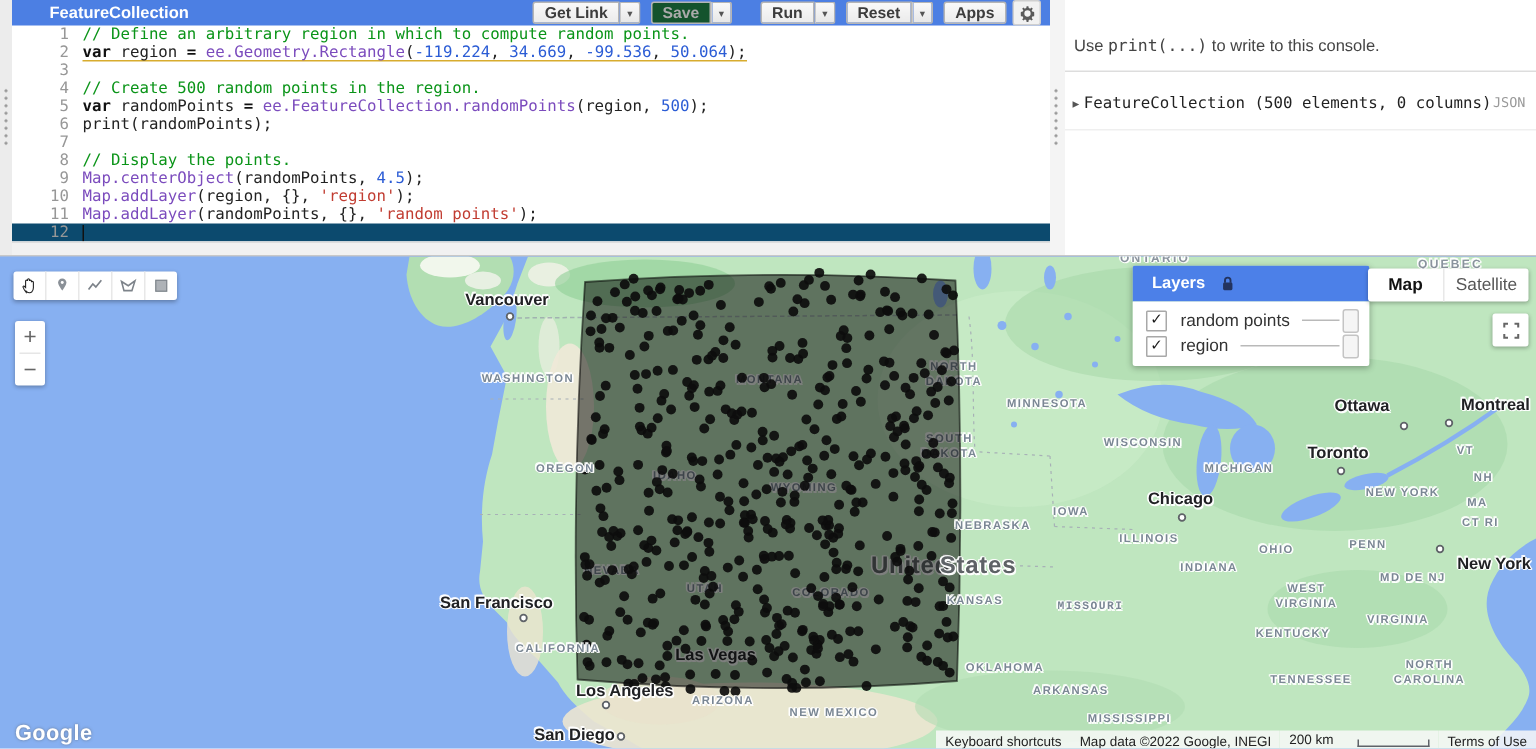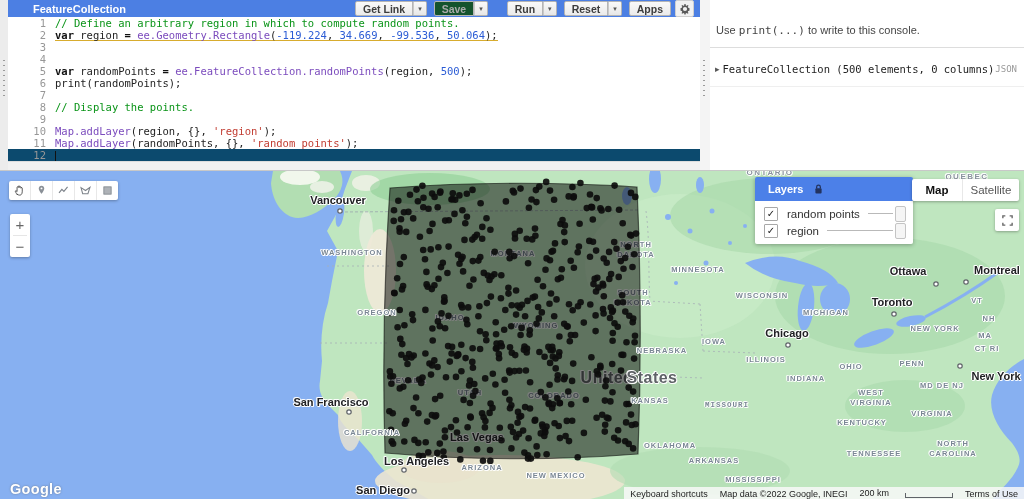--- a/index.html
+++ b/index.html
@@ -148,26 +148,26 @@
           <svg width="12" height="12" viewBox="0 0 16 16">
             <path fill-rule="evenodd" fill="#5a5a5a" d="M8 5.2A2.8 2.8 0 1 0 8 10.8 2.8 2.8 0 0 0 8 5.2Zm6 3.8-.1 1.4-1.7.3a4.6 4.6 0 0 1-.5 1.2l1 1.4-1 1-1.4-1a4.6 4.6 0 0 1-1.2.5l-.3 1.7H7.2l-.3-1.7a4.6 4.6 0 0 1-1.2-.5l-1.4 1-1-1 1-1.4a4.6 4.6 0 0 1-.5-1.2l-1.7-.3L2 8l.1-1.4 1.7-.3c.1-.4.3-.8.5-1.2l-1-1.4 1-1 1.4 1c.4-.2.8-.4 1.2-.5l.3-1.7h1.6l.3 1.7c.4.1.8.3 1.2.5l1.4-1 1 1-1 1.4c.2.4.4.8.5 1.2l1.7.3Z"></path>
           </svg>
         </span>
       </div>
       <div id="code">
           <div id="code-lines">
             <div class="cl"><span class="gut">1</span><span class="ctext"><span class="tk-cm">// Define an arbitrary region in which to compute random points.</span></span></div>
             <div class="cl"><span class="gut">2</span><span class="ctext u-warn"><span class="tk-kw">var</span><span class="tk-pl"> region </span><span class="tk-kw">=</span><span class="tk-pl"> </span><span class="tk-fn">ee.Geometry.Rectangle</span><span class="tk-pl">(</span><span class="tk-nm">-119.224</span><span class="tk-pl">, </span><span class="tk-nm">34.669</span><span class="tk-pl">, </span><span class="tk-nm">-99.536</span><span class="tk-pl">, </span><span class="tk-nm">50.064</span><span class="tk-pl">);</span></span></div>
             <div class="cl"><span class="gut">3</span><span class="ctext"></span></div>
-            <div class="cl"><span class="gut">4</span></div>
+            <div class="cl"><span class="gut">4</span><span class="ctext"><span class="tk-cm">// Create 500 random points in the region.</span></span></div>
             <div class="cl"><span class="gut">5</span><span class="ctext"><span class="tk-kw">var</span><span class="tk-pl"> randomPoints </span><span class="tk-kw">=</span><span class="tk-pl"> </span><span class="tk-fn">ee.FeatureCollection.randomPoints</span><span class="tk-pl">(region, </span><span class="tk-nm">500</span><span class="tk-pl">);</span></span></div>
             <div class="cl"><span class="gut">6</span><span class="ctext"><span class="tk-pl">print(randomPoints);</span></span></div>
             <div class="cl"><span class="gut">7</span><span class="ctext"></span></div>
             <div class="cl"><span class="gut">8</span><span class="ctext"><span class="tk-cm">// Display the points.</span></span></div>
-            <div class="cl"><span class="gut">9</span></div>
+            <div class="cl"><span class="gut">9</span><span class="ctext"><span class="tk-fn">Map.centerObject</span><span class="tk-pl">(randomPoints, </span><span class="tk-nm">4.5</span><span class="tk-pl">);</span></span></div>
             <div class="cl"><span class="gut">10</span><span class="ctext"><span class="tk-fn">Map.addLayer</span><span class="tk-pl">(region, {}, </span><span class="tk-st">'region'</span><span class="tk-pl">);</span></span></div>
             <div class="cl"><span class="gut">11</span><span class="ctext"><span class="tk-fn">Map.addLayer</span><span class="tk-pl">(randomPoints, {}, </span><span class="tk-st">'random points'</span><span class="tk-pl">);</span></span></div>
             <div class="cl active"><span class="gut">12</span><span class="ctext"><span class="cursor"></span></span></div>
           </div>
         </div>
       <div id="editor-hscroll"></div>
     </div>
 
     <div id="panel-divider">
         <div class="dots"></div>

